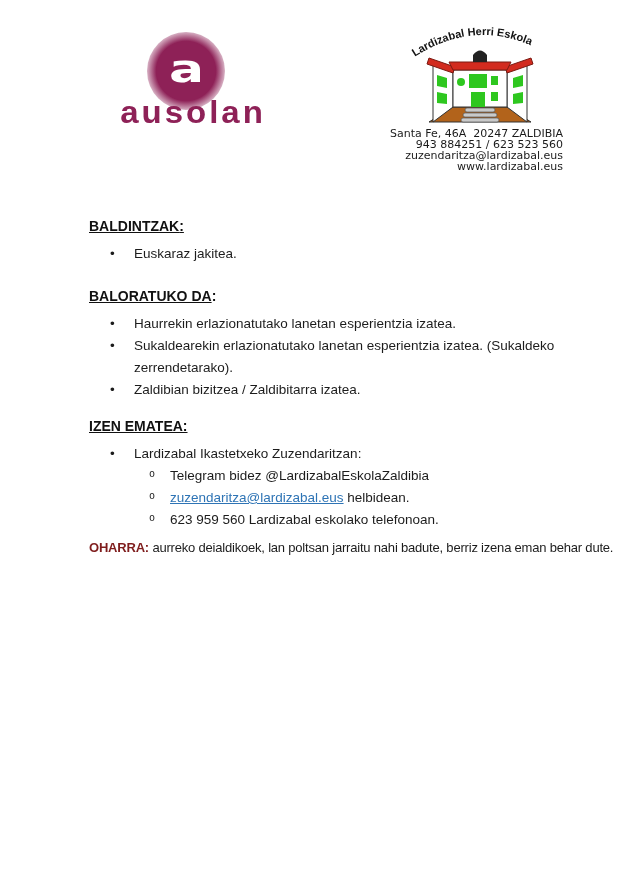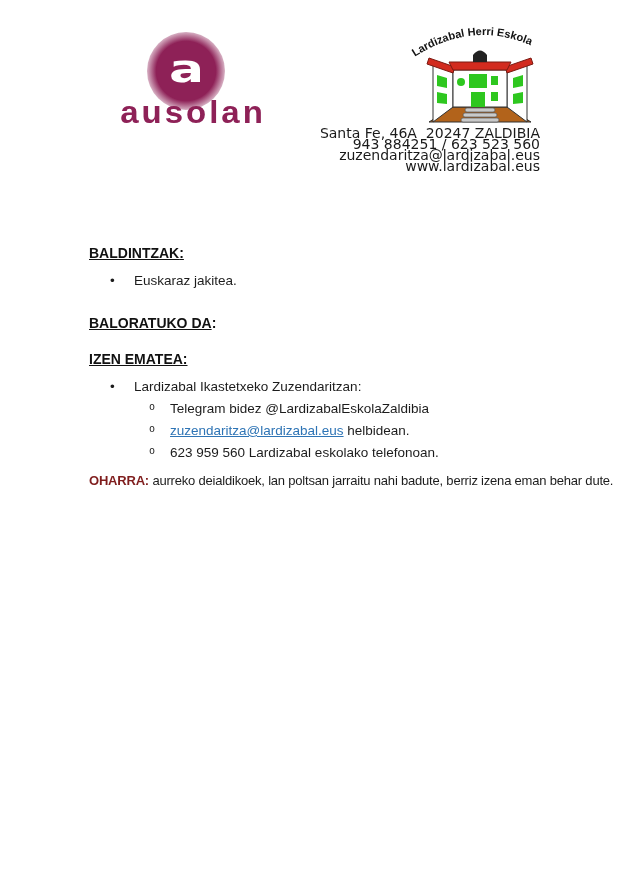--- a/index.html
+++ b/index.html
@@ -21,32 +21,32 @@
   }
   .a-word{
     position:absolute;left:14px;top:66px;width:168px;text-align:center;
     color:#8e2157;font-weight:bold;font-size:33px;letter-spacing:3px;line-height:1;
     transform:scaleY(.95);
   }
   
   .school{position:absolute;left:405px;top:12px;width:150px;height:118px;}
   
   .contact{
-    position:absolute;right:84px;top:128px;text-align:right;
-    font-family:"DejaVu Sans",sans-serif;font-size:14px;line-height:11px;color:#1a1a1a;
+    position:absolute;right:61px;top:128px;text-align:right;
+    font-family:"DejaVu Sans",sans-serif;font-size:11px;line-height:11px;color:#1a1a1a;
   }
   
   .body{position:absolute;left:89px;top:215px;width:480px;font-size:13.5px;line-height:22px;}
   .b{font-weight:bold;}
   .intro{margin:0 0 0 0;}
   h2{
     font-size:14px;line-height:22px;margin:0 0 6px 0;font-weight:bold;color:#111;
   }
   h2 .hl{text-decoration:underline;}
-  h2.m-baldintzak{margin-top:27px;text-decoration:underline;}
+  h2.m-baldintzak{text-decoration:underline;}
   h2.m-baloratuko{margin-top:20px;}
   h2.m-izen{margin-top:14px;}
   h2.m-epea{margin-top:6px;}
   ul.list{list-style:none;margin:0;padding:0;}
   ul.list li{position:relative;line-height:22px;}
   li.l1{padding-left:45px;}
   li.l1::before{content:"\2022";position:absolute;left:21px;top:0;}
   li.l2{padding-left:81px;line-height:18px;}
   li.l2::before{
     content:"o";position:absolute;left:60px;top:0;
@@ -117,20 +117,25 @@
 
   <main class="body">
 
 
     <h2 class="m-baldintzak"><span class="hl">BALDINTZAK</span><span>:</span></h2>
     <ul class="list">
       <li class="l1">Euskaraz jakitea.</li>
     </ul>
 
     <h2 class="m-baloratuko"><span class="hl">BALORATUKO DA</span><span>:</span></h2>
+    <ul class="list">
+      <li class="l1">Haurrekin erlazionatutako lanetan esperientzia izatea.</li>
+      <li class="l1">Sukaldearekin erlazionatutako lanetan esperientzia izatea. (Sukaldeko zerrendetarako).</li>
+      <li class="l1">Zaldibian bizitzea / Zaldibitarra izatea.</li>
+    </ul>
 
     <h2 class="m-izen"><span class="hl">IZEN EMATEA:</span><span></span></h2>
     <ul class="list">
       <li class="l1">Lardizabal Ikastetxeko Zuzendaritzan:</li>
       <li class="l2">Telegram bidez @LardizabalEskolaZaldibia</li>
       <li class="l2"><a class="maillink" href="#">zuzendaritza@lardizabal.eus</a><span> helbidean.</span></li>
       <li class="l2">623 959 560 Lardizabal eskolako telefonoan.</li>
     </ul>
 
 

